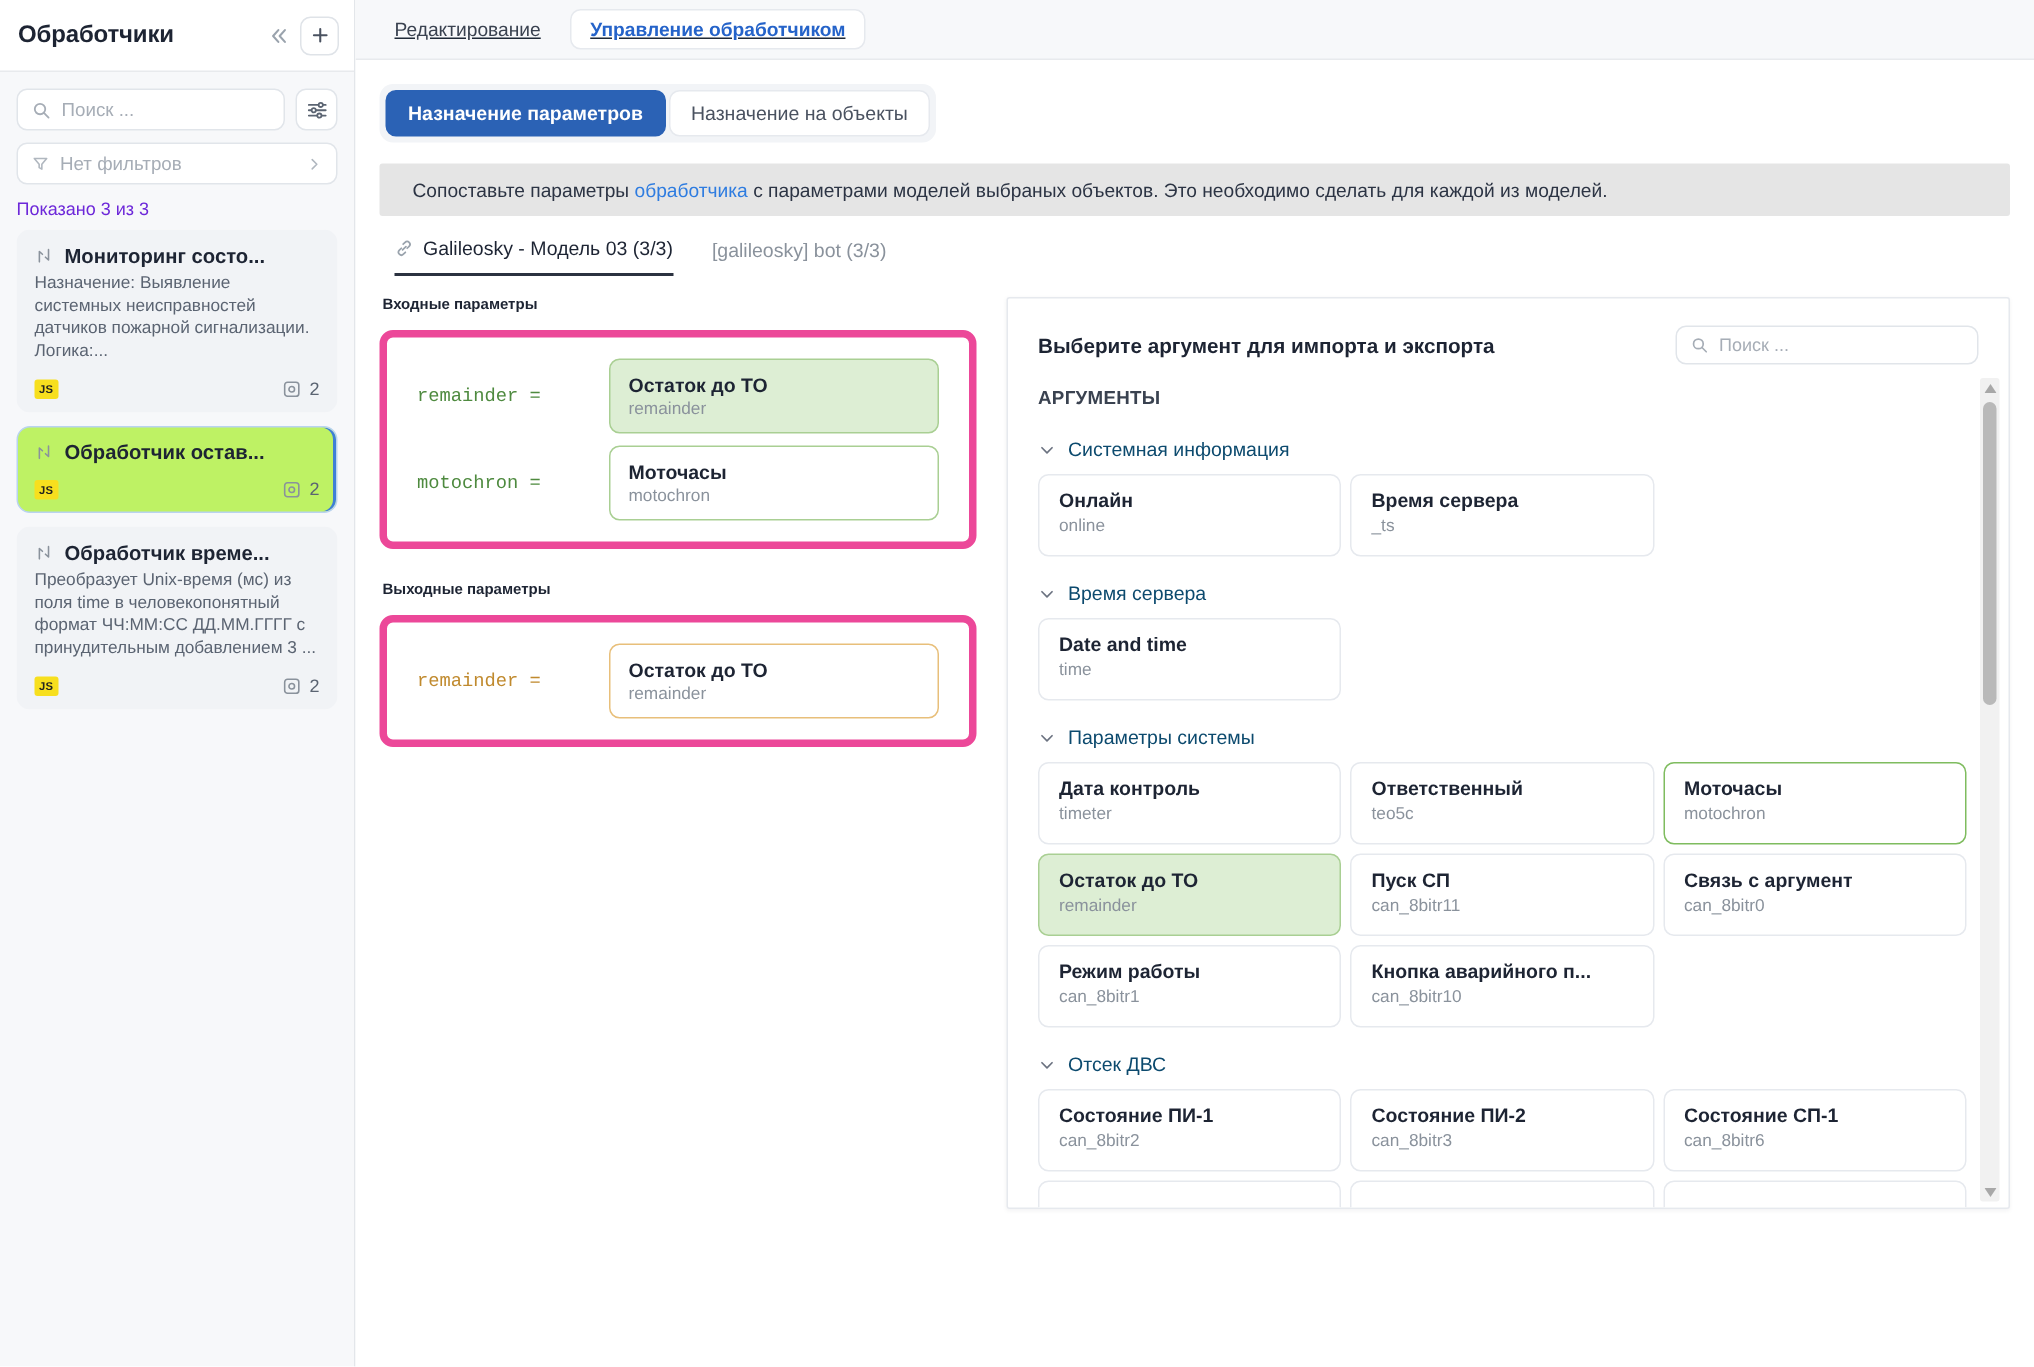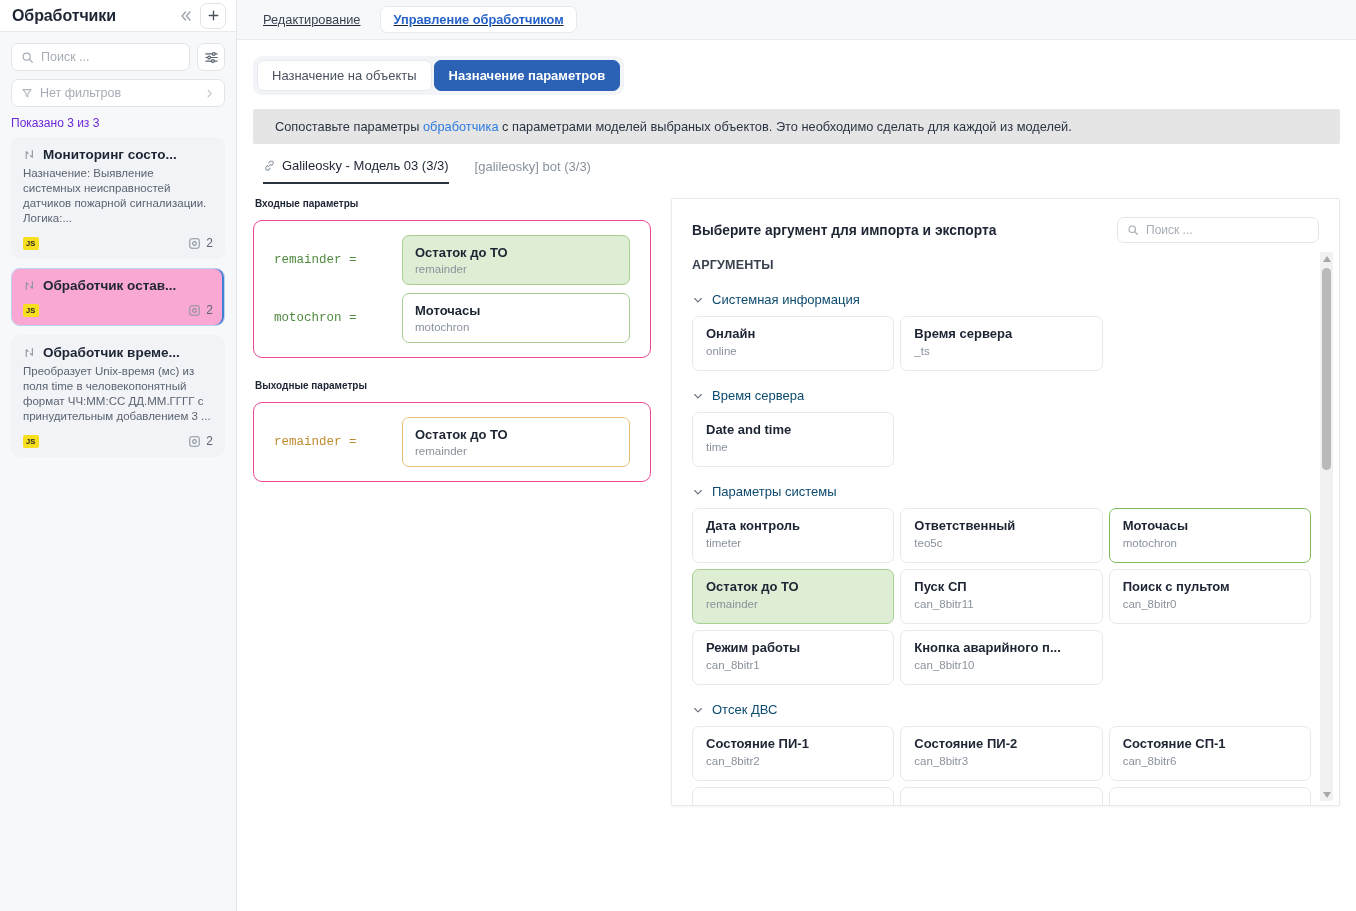--- a/index.html
+++ b/index.html
@@ -15,21 +15,21 @@
 
   
   .sidebar {
     width: 237px; height: 911px;
     background: #f7f8fa;
     border-right: 1px solid #e3e6ea;
     display: flex; flex-direction: column;
     flex: 0 0 237px;
   }
   .sb-header {
-    height: 32px;
+    height: 48px;
     display: flex; align-items: center;
     padding: 0 10px 0 12px;
     background: #ffffff;
     border-bottom: 1px solid #e8eaed;
   }
   .sb-title {
     font-size: 16px; font-weight: 700; color: #1d2433;
     flex: 1; letter-spacing: -0.1px;
   }
   .sb-collapse {
@@ -70,21 +70,21 @@
   .sb-count {
     padding: 9px 11px 7px 11px; font-size: 12px; color: #6d28d9;
   }
   .sb-list { flex: 1; overflow: hidden; padding: 0 11px; }
   .proc-card {
     background: #f1f3f6; border: 1px solid transparent;
     border-radius: 9px; padding: 9px 11px 8px 11px;
     margin-bottom: 9px; cursor: pointer;
   }
   .proc-card.selected {
-    background: #f9a8d4; border: 1px solid #b9d3f0;
+    background: #bef264; border: 1px solid #b9d3f0;
     box-shadow: -2px 0 0 0 #3f7fd6 inset;
   }
   .proc-head { display: flex; align-items: center; gap: 7px; }
   .proc-name {
     font-size: 13.5px; font-weight: 700; color: #1d2433;
     white-space: nowrap; overflow: hidden;
   }
   .proc-desc {
     font-size: 11.5px; line-height: 15px; color: #5b6472;
     margin-top: 4px;
@@ -158,21 +158,21 @@
 
   .panes { display: flex; gap: 20px; margin-top: 14px; height: 660px; }
 
   
   .left-pane { width: 398px; flex: 0 0 398px; }
   .sec-title {
     font-size: 10px; font-weight: 700; color: #1d2433;
     margin: 0 0 11px 2px;
   }
   .param-box {
-    border: 1px solid #ec4899; border-radius: 9px;
+    border: 5px solid #ec4899; border-radius: 9px;
     padding: 14px 20px; background: #fff;
   }
   .param-row {
     display: flex; align-items: center; gap: 10px; margin-bottom: 8px;
   }
   .param-row:last-child { margin-bottom: 0; }
   .param-key {
     width: 118px; flex: 0 0 118px;
     font-family: "Liberation Mono", monospace;
     font-size: 12.5px;
@@ -400,22 +400,22 @@
   <section class="main">
 
     <div class="topbar">
       <div class="top-tab">Редактирование</div>
       <div class="top-tab active">Управление обработчиком</div>
     </div>
 
     <div class="content">
 
       <div class="seg">
+        <div class="seg-btn active">Назначение параметров</div>
         <div class="seg-btn">Назначение на объекты</div>
-        <div class="seg-btn active">Назначение параметров</div>
       </div>
 
       <div class="info-bar"><span>Сопоставьте параметры </span><span class="lnk">обработчика</span><span> с параметрами моделей выбраных объектов. Это необходимо сделать для каждой из моделей.</span></div>
 
       <div class="model-tabs">
         <div class="model-tab active">
           <span class="icon">
             <svg width="13" height="13" viewBox="0 0 16 16" fill="none" stroke="#9aa3ad" stroke-width="1.4" stroke-linecap="round">
               <path d="M6.6 9.4 L9.4 6.6"></path>
               <path d="M7.1 4.7 L8.7 3.1 a2.3 2.3 0 0 1 3.3 3.3 L10.4 8"></path>
@@ -539,21 +539,21 @@
               </div>
               <div class="arg-card sel-fill">
                 <div class="ac-title">Остаток до ТО</div>
                 <div class="ac-sub">remainder</div>
               </div>
               <div class="arg-card">
                 <div class="ac-title">Пуск СП</div>
                 <div class="ac-sub">can_8bitr11</div>
               </div>
               <div class="arg-card">
-                <div class="ac-title">Поиск с пультом</div>
+                <div class="ac-title">Связь с аргумент</div>
                 <div class="ac-sub">can_8bitr0</div>
               </div>
               <div class="arg-card">
                 <div class="ac-title">Режим работы</div>
                 <div class="ac-sub">can_8bitr1</div>
               </div>
               <div class="arg-card">
                 <div class="ac-title">Кнопка аварийного п...</div>
                 <div class="ac-sub">can_8bitr10</div>
               </div>

